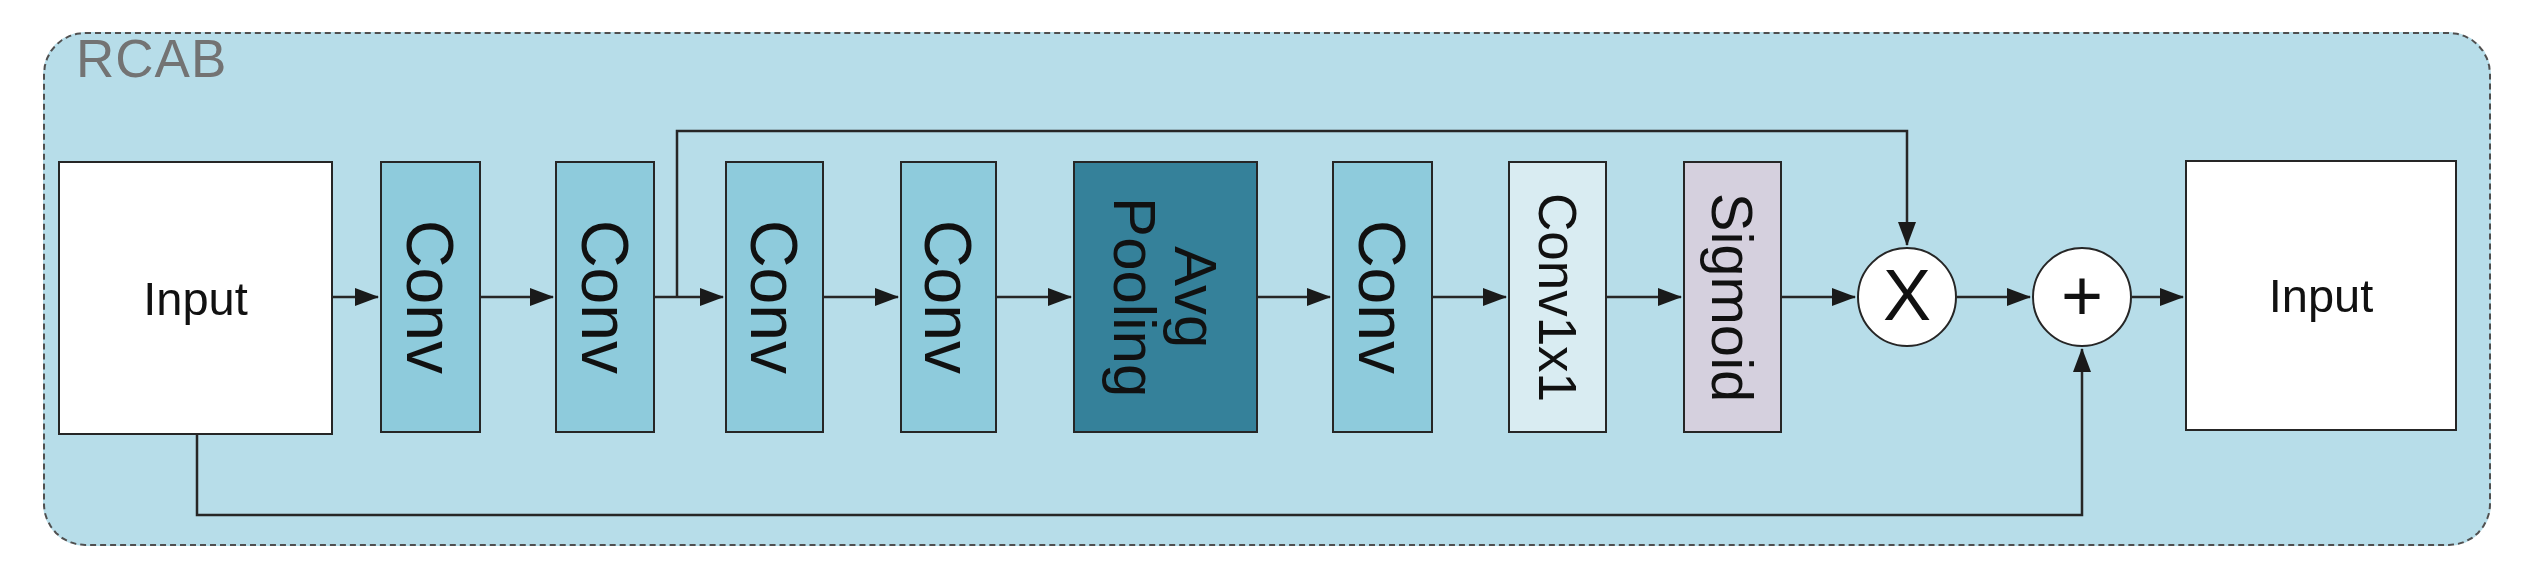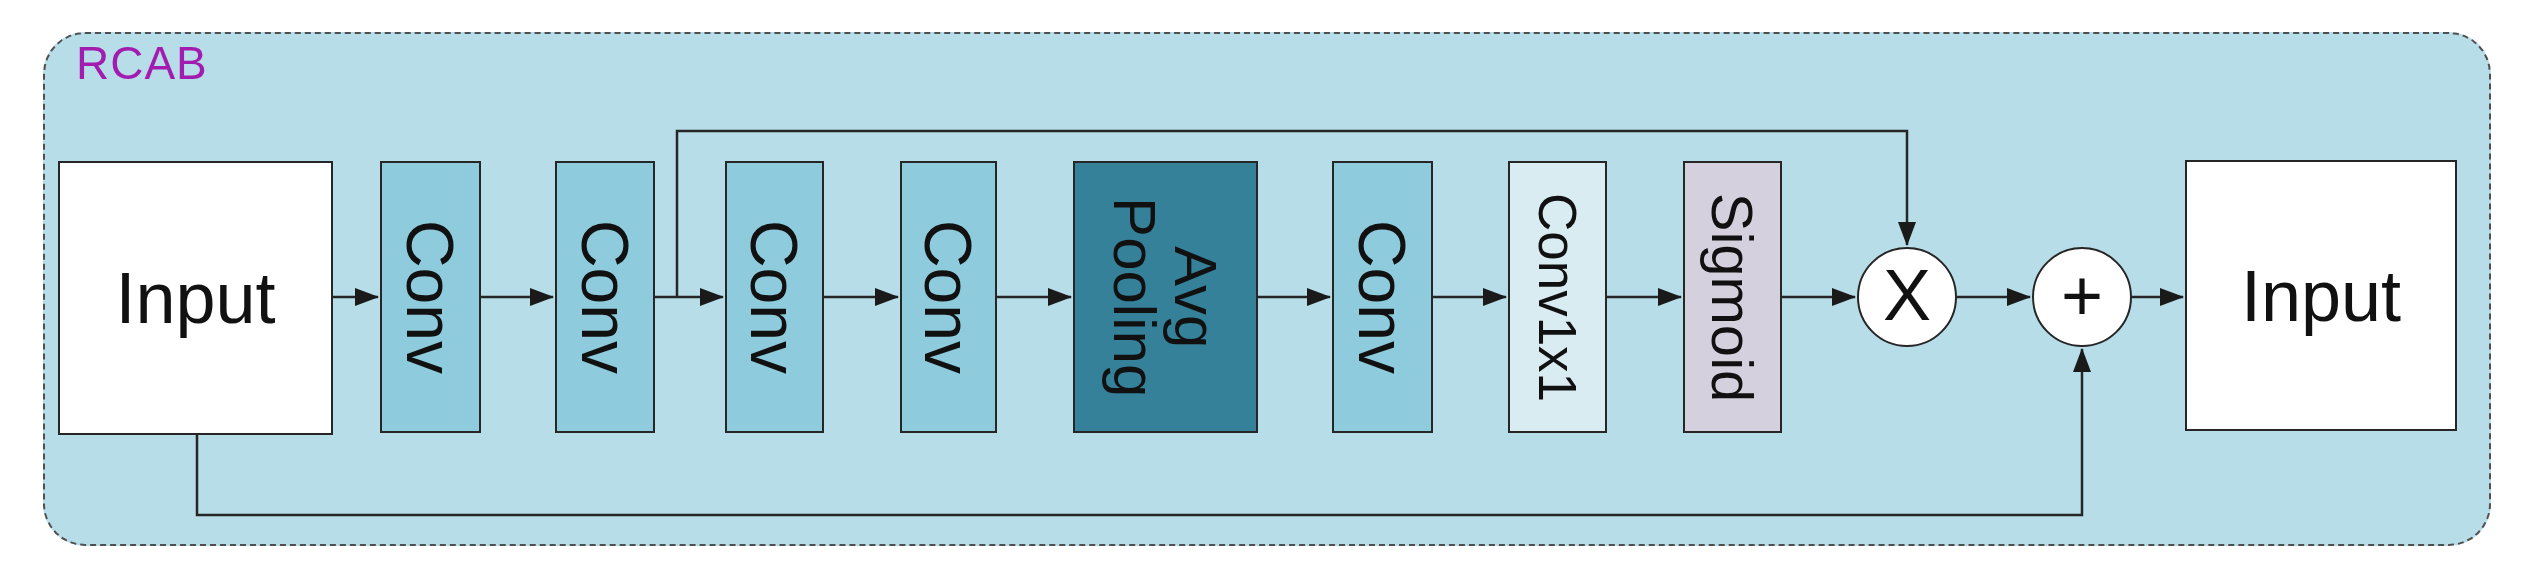--- a/index.html
+++ b/index.html
@@ -4,29 +4,29 @@
 <style>
   html,body{margin:0;padding:0;background:#ffffff;}
   body{width:2528px;height:575px;position:relative;font-family:"Liberation Sans",sans-serif;color:#111;}
   .canvas{position:absolute;left:0;top:0;width:2528px;height:575px;}
   .container{
     position:absolute;left:43px;top:32px;width:2448px;height:514px;
     background:#b7dde9;border:2px dashed #4f4f4f;border-radius:42px;
     box-sizing:border-box;
   }
   .title{
-    position:absolute;left:76px;top:38px;font-size:46px;line-height:1.1;
-    letter-spacing:1px;color:#a21caf;
+    position:absolute;left:76px;top:30px;font-size:53px;line-height:1.1;
+    letter-spacing:1px;color:#737373;
   }
   svg.wires{position:absolute;left:0;top:0;width:2528px;height:575px;}
   .node{
     position:absolute;box-sizing:border-box;border:2px solid #262626;
     display:flex;align-items:center;justify-content:center;overflow:visible;
   }
-  .io{background:#ffffff;font-size:72px;}
+  .io{background:#ffffff;font-size:47px;}
   .conv{background:#8ecbdc;}
   .avgpool{background:#35819a;}
   .conv1x1{background:#d9ecf2;}
   .sigmoid{background:#d5d0de;}
   .vtext{transform:rotate(90deg);white-space:nowrap;display:block;}
   .conv .vtext{font-size:66px;}
   .conv1x1 .vtext{font-size:53px;}
   .sigmoid .vtext{font-size:58px;}
   .avgpool .vtext{font-size:60px;white-space:pre-line;text-align:center;line-height:1.02;}
   .circle{

